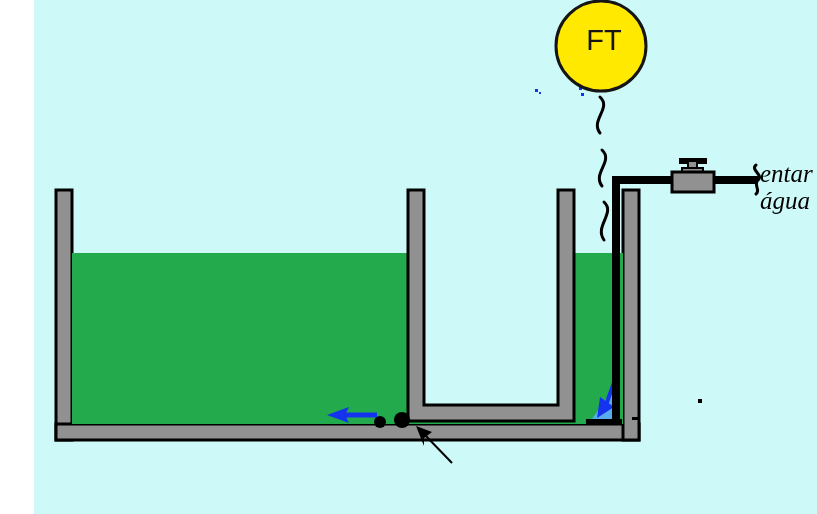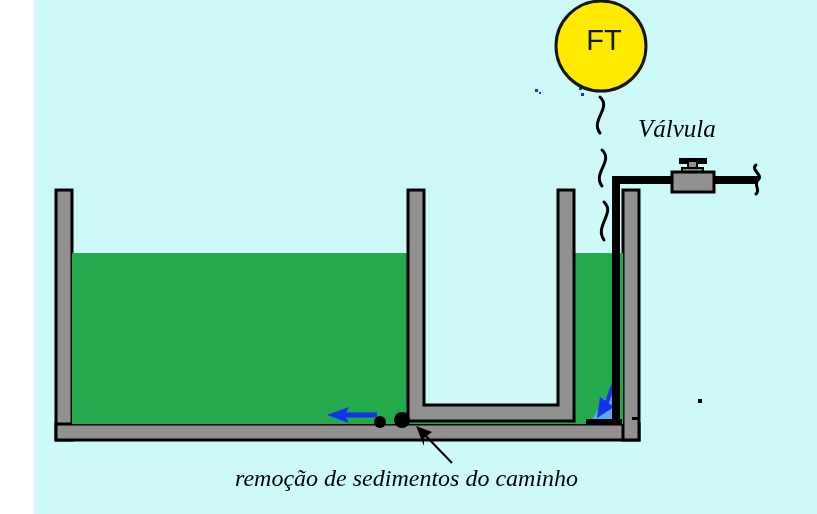--- a/index.html
+++ b/index.html
@@ -165,18 +165,18 @@
     </g>
 
     <g>
       <circle cx="567" cy="46" r="45" fill="#ffe900" stroke="#151515" stroke-width="3"></circle>
     </g>
 
   </svg>
 
   <div id="ft-text">FT</div>
 
-  <div class="lbl" id="label-valvula">Válvula</div>
 
+  <div class="lbl" id="label-entrada">entar
+água</div>
 
-  <div class="lbl" id="label-caption">remoção de sedimentos do caminho</div>
 
 </div>
 
 </body></html>

